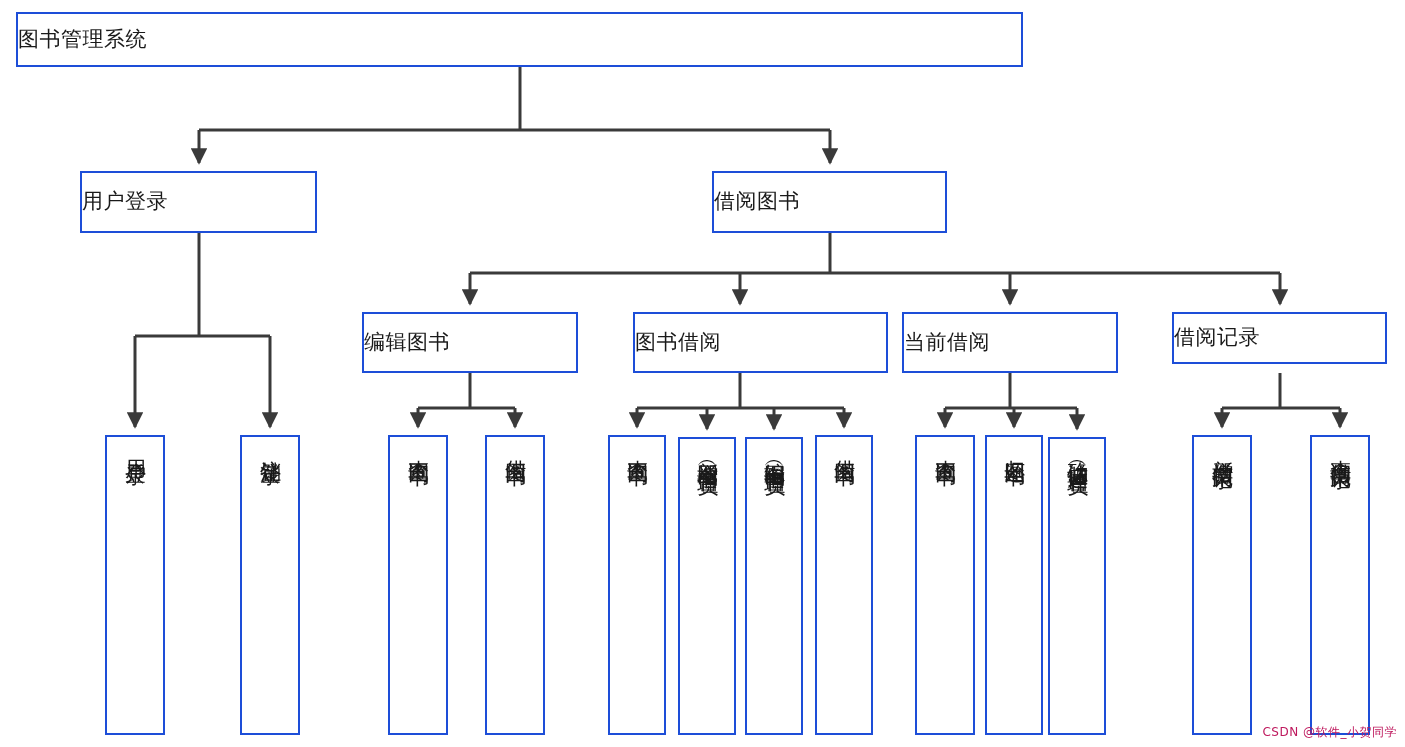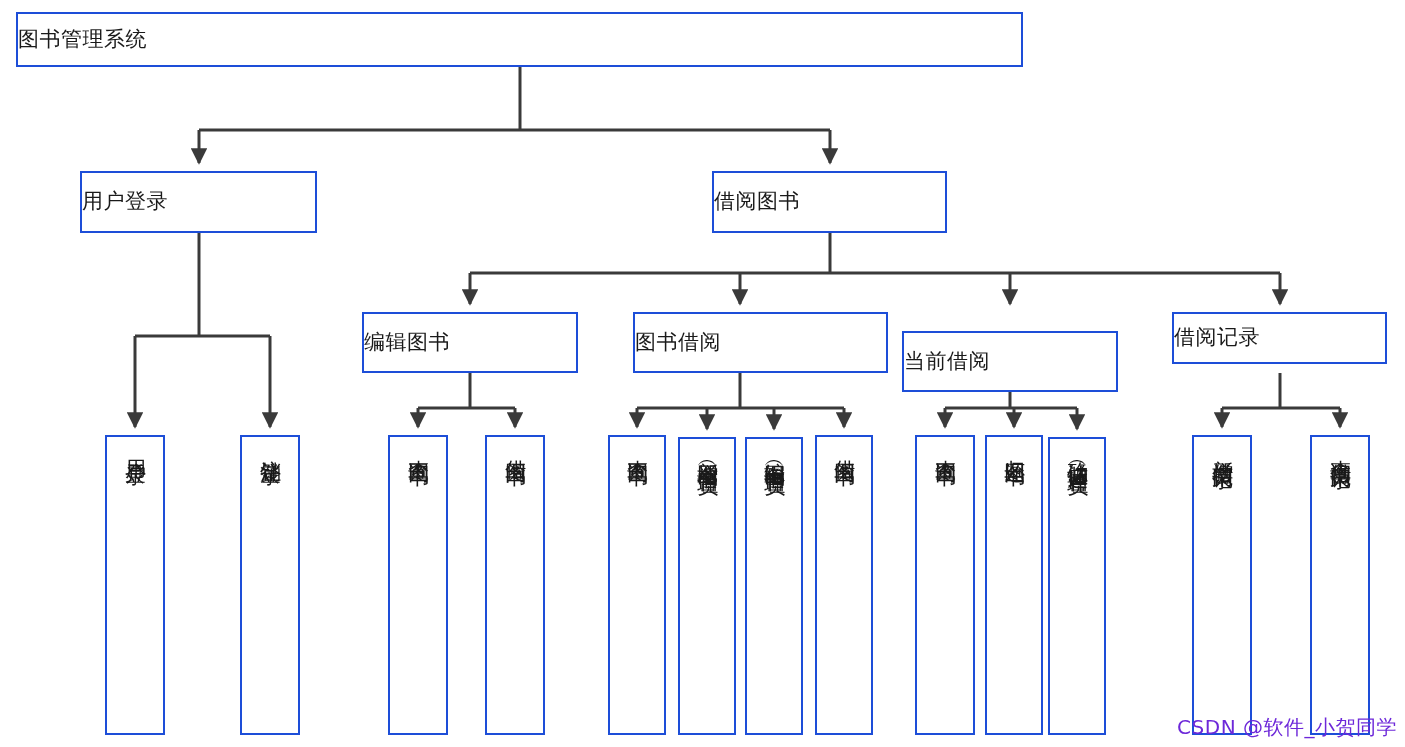--- a/index.html
+++ b/index.html
@@ -50,22 +50,22 @@
   .node.vertical > span {
     display: block;
     writing-mode: vertical-rl;
     text-orientation: upright;
     white-space: normal;
   }
   .watermark {
     position: absolute;
     right: 8px;
     bottom: 6px;
-    font-size: 20px;
-    color: #6d28d9;
+    font-size: 12px;
+    color: #be185d;
     z-index: 5;
     white-space: nowrap;
     letter-spacing: 0.5px;
   }
 </style>
 </head>
 <body>
 
 <div id="canvas">
 
@@ -129,21 +129,21 @@
   <div class="node horizontal" id="node-l2-1" style="left: 712px; top: 171px; width: 235px; height: 62px;">
     <span>借阅图书</span>
   </div>
 
   <div class="node horizontal" id="node-l3-0" style="left: 362px; top: 312px; width: 216px; height: 61px;">
     <span>编辑图书</span>
   </div>
   <div class="node horizontal" id="node-l3-1" style="left: 633px; top: 312px; width: 255px; height: 61px;">
     <span>图书借阅</span>
   </div>
-  <div class="node horizontal" id="node-l3-2" style="left: 902px; top: 312px; width: 216px; height: 61px; margin-top: 19px;">
+  <div class="node horizontal" id="node-l3-2" style="left: 902px; top: 312px; width: 216px; height: 61px;">
     <span>当前借阅</span>
   </div>
   <div class="node horizontal" id="node-l3-3" style="left: 1172px; top: 312px; width: 215px; height: 52px;">
     <span>借阅记录</span>
   </div>
 
   <div class="node vertical" id="node-leaf-0" style="left: 105px; top: 435px; width: 60px; height: 300px;">
     <span>用户登录</span>
   </div>
   <div class="node vertical" id="node-leaf-1" style="left: 240px; top: 435px; width: 60px; height: 300px;">

